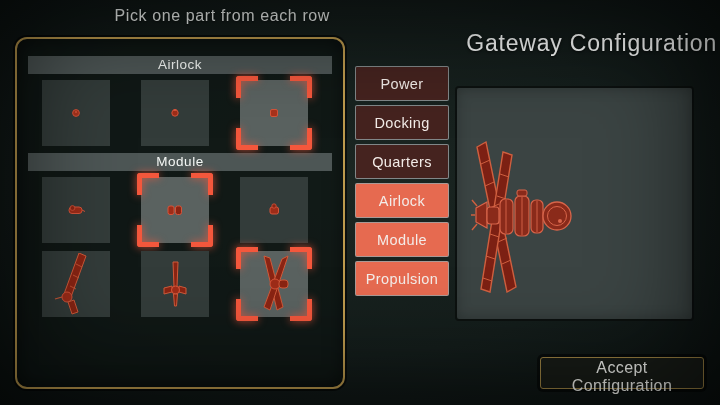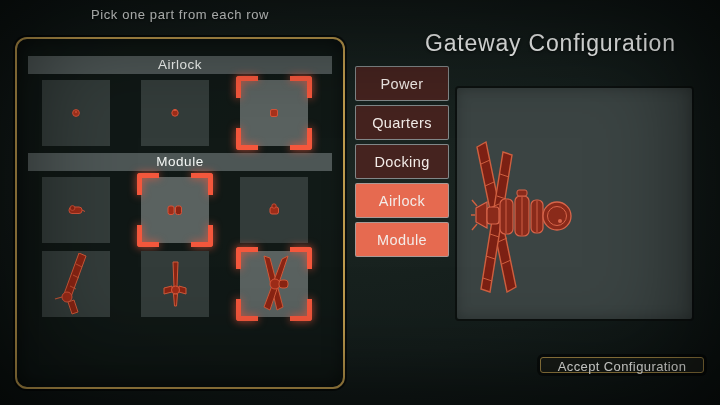--- a/index.html
+++ b/index.html
@@ -12,21 +12,21 @@
     position:relative;width:720px;height:405px;
     background:radial-gradient(ellipse at 50% 45%, #1b2622 0%, #141d1b 55%, #0a100f 100%);
   }
   .scene::after{
     content:"";position:absolute;inset:0;pointer-events:none;
     box-shadow:inset 0 0 90px 30px rgba(0,0,0,0.5);
   }
   
   .instruction{
     position:absolute;left:30px;top:7px;width:300px;
-    text-align:center;color:#f2f6f4;font-size:13px;letter-spacing:.6px;
+    text-align:right;color:#f2f6f4;font-size:16px;letter-spacing:.6px;
     text-shadow:0 1px 2px rgba(0,0,0,.6);
   }
   
   .parts-panel{
     position:absolute;left:15px;top:37px;width:330px;height:352px;
     box-sizing:border-box;
     background:rgba(16,23,21,.78);
     border:2px solid #bd9a4d;border-radius:12px;
     box-shadow:0 0 0 2px rgba(0,0,0,.55), inset 0 0 18px rgba(0,0,0,.5);
   }
@@ -60,35 +60,35 @@
     box-sizing:border-box;border:1px solid rgba(150,170,172,.75);
     border-radius:2px;color:#f3ece8;font-size:14.5px;letter-spacing:.4px;
     font-family:"Liberation Sans", sans-serif;
     text-align:center;padding:0;cursor:pointer;
   }
   .cat-btn.dark{background:#45231f;}
   .cat-btn.active{background:#e66a50;}
   
   .page-title{
     position:absolute;left:425px;top:30px;width:292px;margin:0;
-    text-align:left;color:#fbfdfc;font-size:23px;font-weight:normal;
+    text-align:right;color:#fbfdfc;font-size:23px;font-weight:normal;
     letter-spacing:.8px;text-shadow:0 1px 3px rgba(0,0,0,.7);
   }
   .preview-panel{
     position:absolute;left:457px;top:88px;width:235px;height:231px;
     background:#3b4443;border-radius:2px;
     box-shadow:0 0 0 2px rgba(10,14,13,.8), inset 0 0 14px rgba(0,0,0,.25);
   }
   .station-art{position:absolute;left:14px;top:42px;}
   .accept-btn{
-    position:absolute;left:540px;top:357px;width:164px;height:16px;
+    position:absolute;left:540px;top:357px;width:164px;height:32px;
     box-sizing:border-box;background:#181c17;
     border:1.5px solid #9d8343;border-radius:3px;
     box-shadow:0 0 0 3px rgba(0,0,0,.5);
-    color:#f5f6f2;font-size:13px;letter-spacing:.4px;
+    color:#f5f6f2;font-size:16px;letter-spacing:.4px;
     font-family:"Liberation Sans", sans-serif;cursor:pointer;
   }
 </style>
 </head>
 <body>
 
 <div class="scene">
 
   <div class="instruction">Pick one part from each row</div>
 
@@ -184,24 +184,25 @@
             <rect x="30" y="26" width="9" height="8" rx="3" fill="#8a2413" stroke="#cf5a3a" stroke-width="1"></rect>
           </svg>
         </div>
       </div>
     </section>
 
   </div>
 
   <div class="category-list">
     <button class="cat-btn dark">Power</button>
+    <button class="cat-btn dark">Docking</button>
     <button class="cat-btn dark">Quarters</button>
-    <button class="cat-btn dark">Docking</button>
     <button class="cat-btn active">Airlock</button>
     <button class="cat-btn active">Module</button>
+    <button class="cat-btn active">Propulsion</button>
   </div>
 
   <h1 class="page-title">Gateway Configuration</h1>
 
   <div class="preview-panel">
     <svg class="station-art" width="112" height="172" viewBox="0 0 112 172">
 
       <polygon points="6,17 15,12 45,157 36,162" fill="#7c2013" stroke="#cf5f3f" stroke-width="1.4"></polygon>
       <polygon points="32,22 41,25 19,162 10,159" fill="#7c2013" stroke="#cf5f3f" stroke-width="1.4"></polygon>
       <line x1="10" y1="34" x2="19" y2="30" stroke="#cf5f3f" stroke-width="1"></line>

